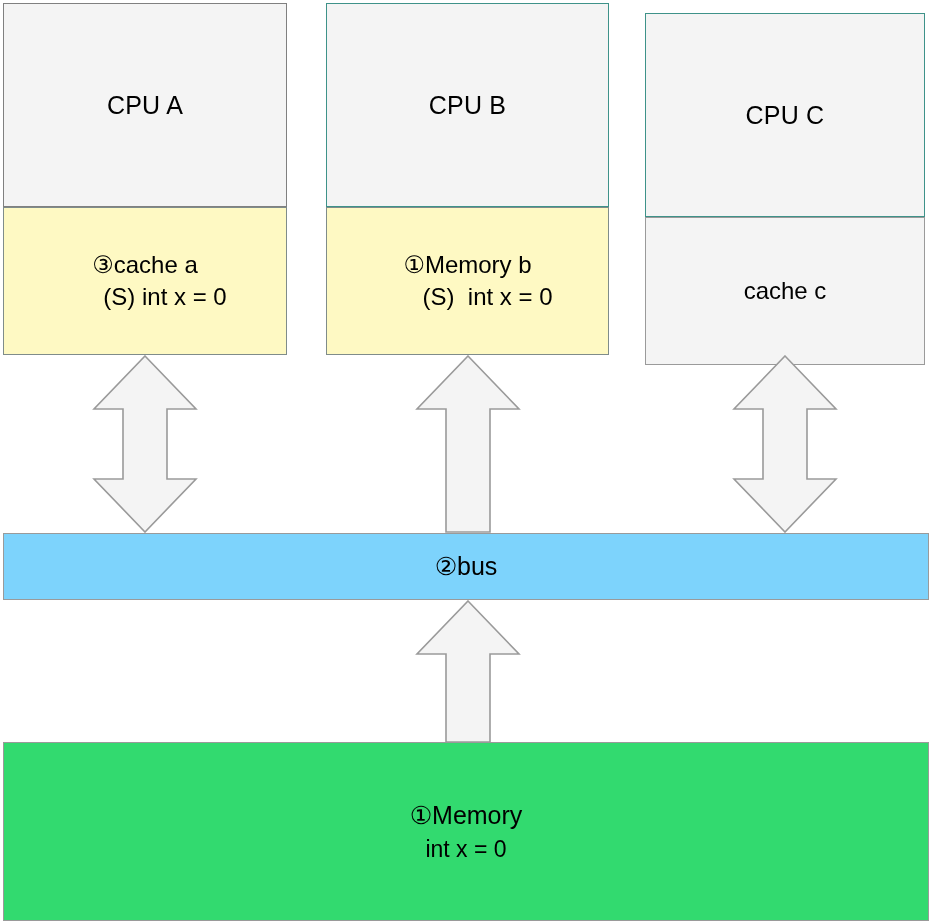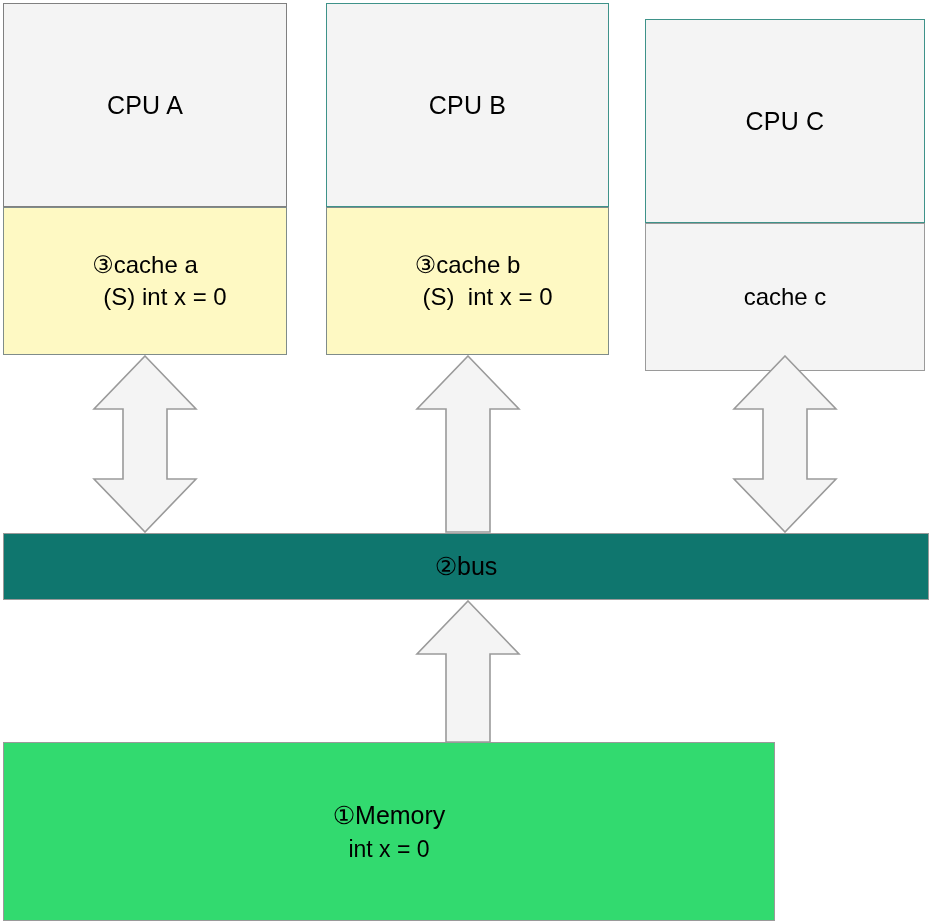--- a/index.html
+++ b/index.html
@@ -19,25 +19,25 @@
          box-sizing:border-box;display:flex;flex-direction:column;
          align-items:center;justify-content:center;}
   .cache.green{background:#fef9c3;border:1px solid #7f8c8a;}
   .cache.plain{background:#f4f4f4;border:1px solid #9a9a9a;}
 
   .cpu-title{font-size:25px;letter-spacing:.2px;line-height:1;}
   .cache-l1{font-size:24px;line-height:1.34;white-space:pre;}
   .cache-l2{font-size:24px;line-height:1.34;white-space:pre;margin-left:40px;}
 
   .bus{position:absolute;left:3px;top:533px;width:926px;height:67px;
-       background:#0f766e;border:1px solid #9a9a9a;box-sizing:border-box;
+       background:#7dd3fc;border:1px solid #9a9a9a;box-sizing:border-box;
        display:flex;align-items:center;justify-content:center;}
   .bus-label{font-size:25px;line-height:1;}
 
-  .mem{position:absolute;left:3px;top:742px;width:772px;height:179px;
+  .mem{position:absolute;left:3px;top:742px;width:926px;height:179px;
        background:#32da6f;border:1px solid #9a9a9a;box-sizing:border-box;
        display:flex;flex-direction:column;align-items:center;justify-content:center;}
   .mem-l1{font-size:25px;line-height:1.45;}
   .mem-l2{font-size:23px;line-height:1.45;}
 
   .arrow{position:absolute;}
   .arrow svg{display:block;}
 </style>
 </head>
 <body>
@@ -52,26 +52,26 @@
       <span class="cache-l1">③cache a</span>
       <span class="cache-l2">(S) int x = 0</span>
     </div>
   </div>
 
   <div class="cpu-col" style="left:326px;top:3px;width:283px;height:283px;">
     <div class="cpu-head teal">
       <span class="cpu-title">CPU B</span>
     </div>
     <div class="cache green">
-      <span class="cache-l1">③cache b</span>
+      <span class="cache-l1">①Memory b</span>
       <span class="cache-l2">(S)  int x = 0</span>
     </div>
   </div>
 
-  <div class="cpu-col" style="left:645px;top:19px;width:280px;height:352px;">
+  <div class="cpu-col" style="left:645px;top:13px;width:280px;height:352px;">
     <div class="cpu-head teal">
       <span class="cpu-title">CPU C</span>
     </div>
     <div class="cache plain">
       <span class="cache-l1">cache c</span>
     </div>
   </div>
 
   <div class="arrow" style="left:92px;top:355px;width:106px;height:178px;">
     <svg width="106" height="178" viewBox="0 0 106 178">

